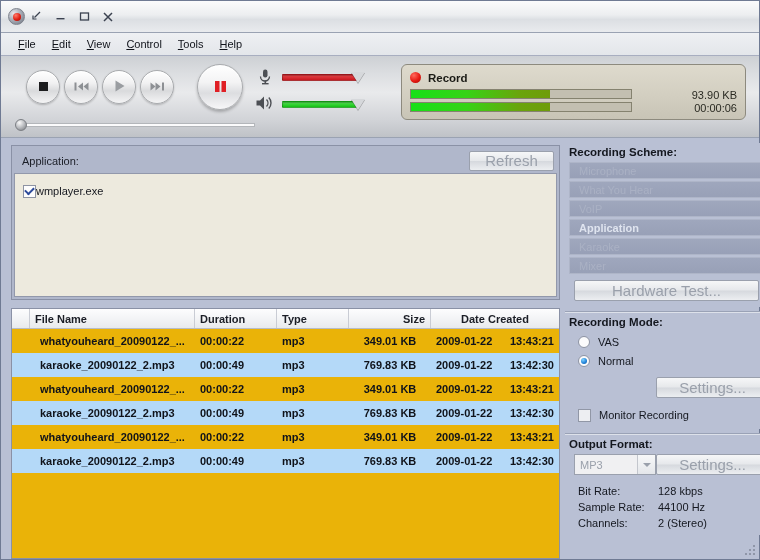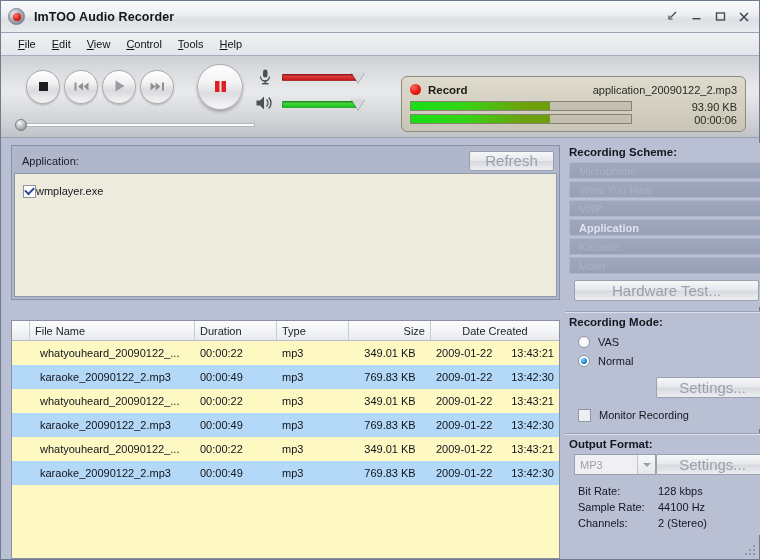--- a/index.html
+++ b/index.html
@@ -120,21 +120,21 @@
     background: #fbfbfc; border: 1px solid #b3b6ba; box-sizing: border-box;
   }
   .seek-knob {
     position: absolute; left: 0; width: 12px; height: 12px; border-radius: 50%;
     background: radial-gradient(circle at 35% 28%, #fafafa 0%, #b9bbbf 50%, #75787d 100%);
     border: 1px solid #7b7e83; box-sizing: border-box;
   }
 
   
   .recbox {
-    position: absolute; left: 400px; top: 20px;
+    position: absolute; left: 400px; top: 8px;
     width: 345px; height: 56px;
     background: linear-gradient(to bottom, #dedacd 0%, #d3cfc1 55%, #c8c4b6 100%);
     border: 1px solid #8d8a7e; border-radius: 6px;
     box-sizing: border-box;
     padding: 5px 8px 0 8px;
   }
   .rec-top { display: flex; align-items: center; height: 15px; }
   .rec-dot {
     width: 11px; height: 11px; border-radius: 50%;
     background: radial-gradient(circle at 35% 30%, #ff6a5c 0%, #e61a13 55%, #a50b05 100%);
@@ -204,24 +204,24 @@
   .cb.checked::after {
     content: ""; display: block;
     width: 7px; height: 4px; margin-top: -2px;
     border-left: 2px solid #2c4a9b; border-bottom: 2px solid #2c4a9b;
     transform: rotate(-45deg);
   }
   .app-row .nm { font-size: 11px; color: #16181f; }
 
   
   .filetable {
-    margin-top: 20px; flex: 1 1 auto;
-    background: #fef9c3; border: 1px solid #8a91a6;
+    margin-top: 8px; flex: 1 1 auto;
+    background: #eab308; border: 1px solid #8a91a6;
     box-sizing: border-box; overflow: hidden;
-    display: flex; flex-direction: column;
+    display: flex; flex-direction: column; font-weight: bold;
   }
   .fthead {
     display: flex; height: 19px; flex: 0 0 auto;
     background: linear-gradient(to bottom, #fdfdfe 0%, #f3f4f6 50%, #e8eaed 100%);
     border-bottom: 1px solid #b7bcc7;
   }
   .fthead .th {
     font-size: 11px; color: #1b1e26;
     display: flex; align-items: center;
     border-right: 1px solid #c9ccd4;
@@ -312,21 +312,20 @@
 </style>
 </head>
 <body>
 
 <div class="app">
 
   <div class="titlebar">
     <div class="app-icon">
         <i></i>
       </div>
-    <div class="title-text">ImTOO Audio Recorder</div>
     <div class="win-btns">
       <div class="win-btn">
         <svg width="13" height="13" viewBox="0 0 13 13">
             <path d="M10 2 L4.5 7.5" stroke="#3b4250" stroke-width="1.2" fill="none"></path>
             <path d="M3 5.5 L3 9 L6.5 9" stroke="#3b4250" stroke-width="1.2" fill="none"></path>
           </svg>
       </div>
       <div class="win-btn">
         <svg width="13" height="13" viewBox="0 0 13 13">
             <rect x="2.5" y="8" width="8" height="1.4" fill="#3b4250"></rect>
@@ -428,21 +427,20 @@
 
     <div class="seek">
       <div class="seek-track"></div>
       <div class="seek-knob"></div>
     </div>
 
     <div class="recbox">
       <div class="rec-top">
         <div class="rec-dot"></div>
         <div class="rec-label">Record</div>
-        <div class="rec-file">application_20090122_2.mp3</div>
       </div>
       <div class="rec-body">
         <div class="rec-bars">
           <div class="pbar">
               <span style="width:63%"></span>
             </div>
           <div class="pbar">
               <span style="width:63%"></span>
             </div>
         </div>

